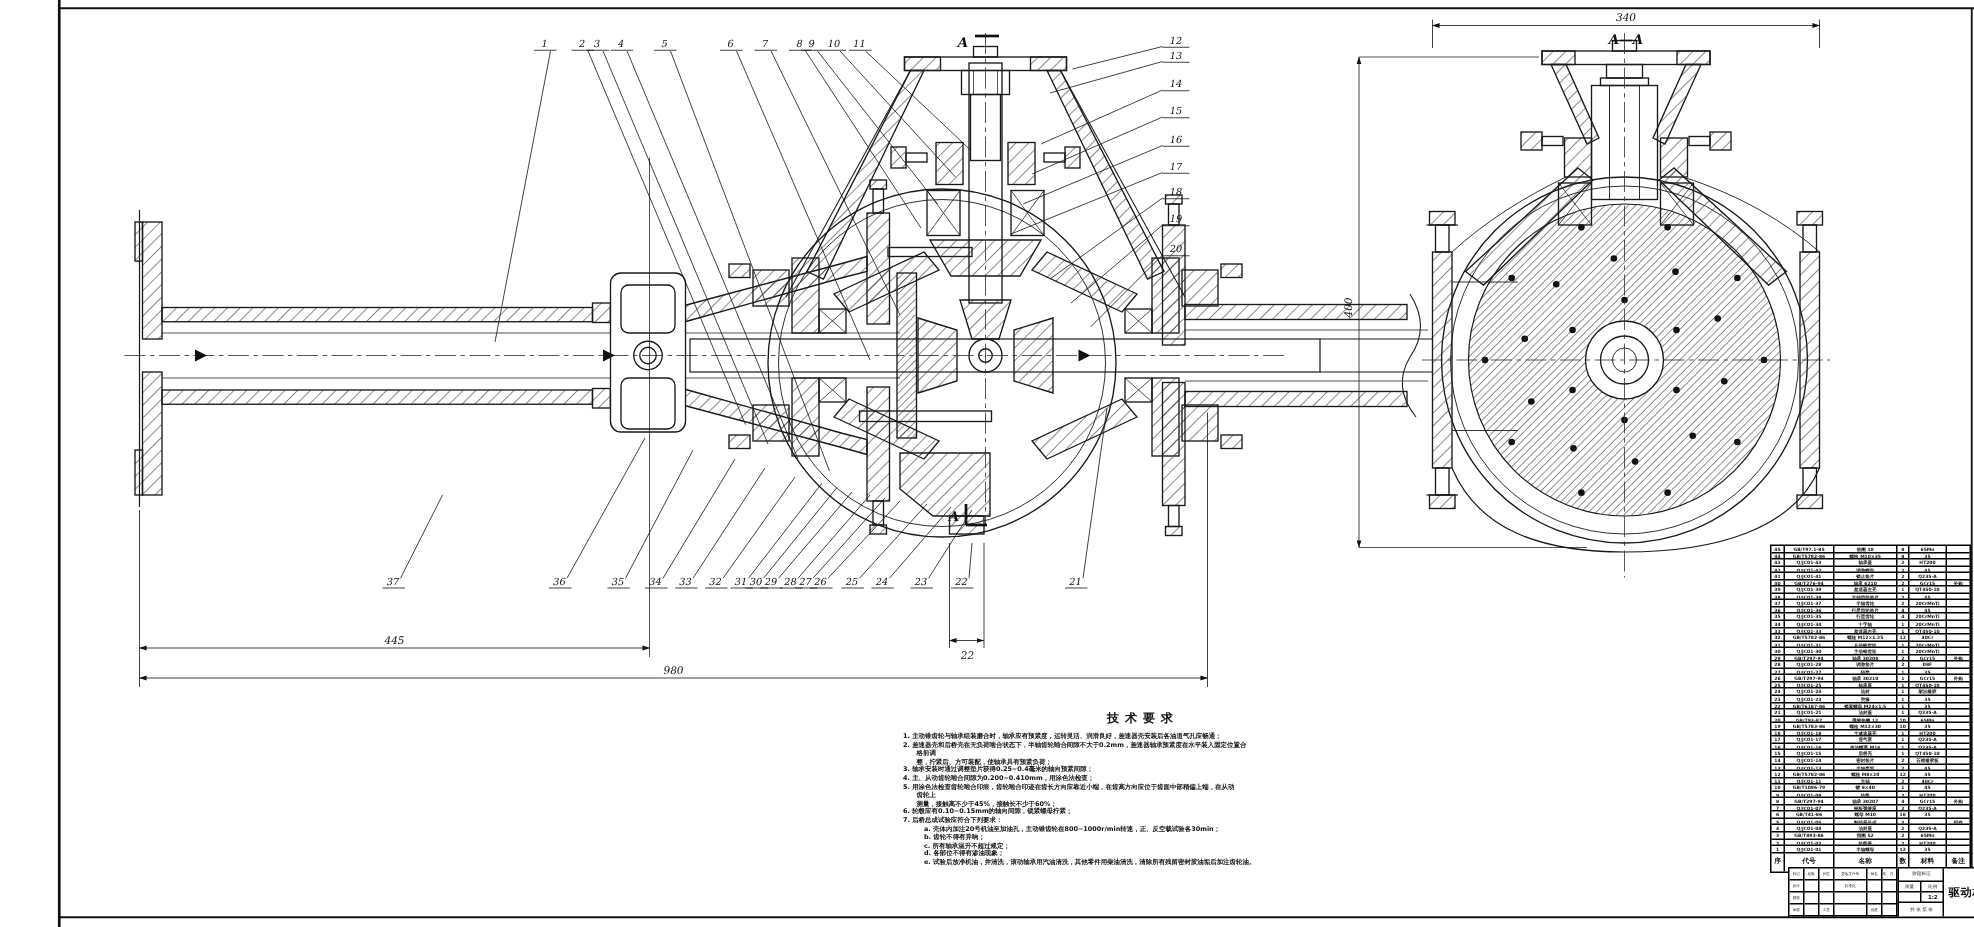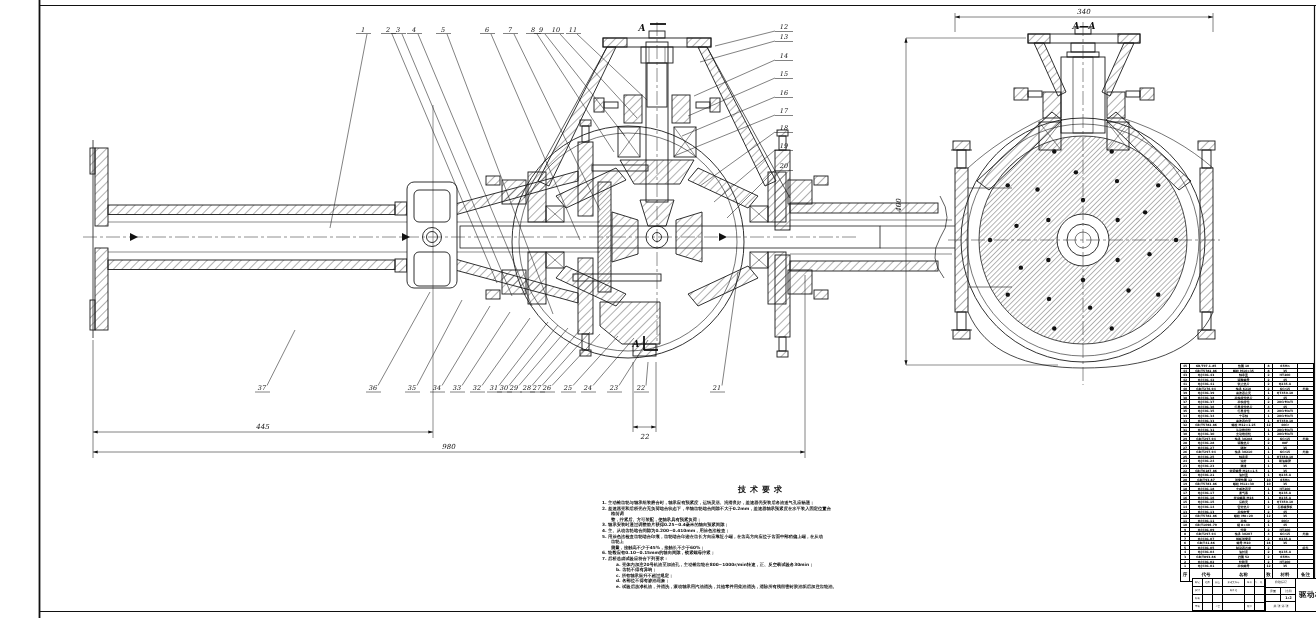--- a/index.html
+++ b/index.html
@@ -6,21 +6,21 @@
   .page{position:relative;width:1316px;height:618px;background:#fff;overflow:hidden;
         font-family:"DejaVu Sans",sans-serif;color:#111}
   svg{position:absolute;left:0;top:0}
   .co{font:italic 6.5px "DejaVu Serif",serif;fill:#111}
   .dim{font:italic 7px "DejaVu Serif",serif;fill:#111}
   .sec{font:italic 700 9px "DejaVu Serif",serif;fill:#111}
   .thin{stroke:#1a1a1a;stroke-width:.55;fill:none}
 
   .tech{position:absolute;left:602px;top:468px;width:318px}
   .tech-title{font-weight:bold;font-size:8px;letter-spacing:4px;text-align:center;width:210px;
-              margin:16px 0 5px 55px}
+              margin:5px 0 5px 55px}
   .tech-line{font-size:4.3px;line-height:5.6px;font-weight:bold;white-space:nowrap;color:#111}
   .i1{padding-left:9px}.i2{padding-left:14px}
 
   .bom{position:absolute;left:1180px;top:363px;width:134px;border:1px solid #000;background:#fff;box-sizing:border-box}
   .bom-row{display:grid;grid-template-columns:9px 33px 42px 8px 25px 15px;height:4.55px}
   .bom-row>div{border-right:.45px solid #000;border-bottom:.45px solid #000;font-size:3px;
                line-height:4.4px;overflow:hidden;text-align:center;white-space:nowrap;font-weight:bold}
   .bom-row>div:last-child{border-right:none}
   .bom-head{display:grid;grid-template-columns:9px 33px 42px 8px 25px 15px;height:12px}
   .bom-head>div{border-right:.45px solid #000;font-size:4.5px;line-height:12px;text-align:center;

